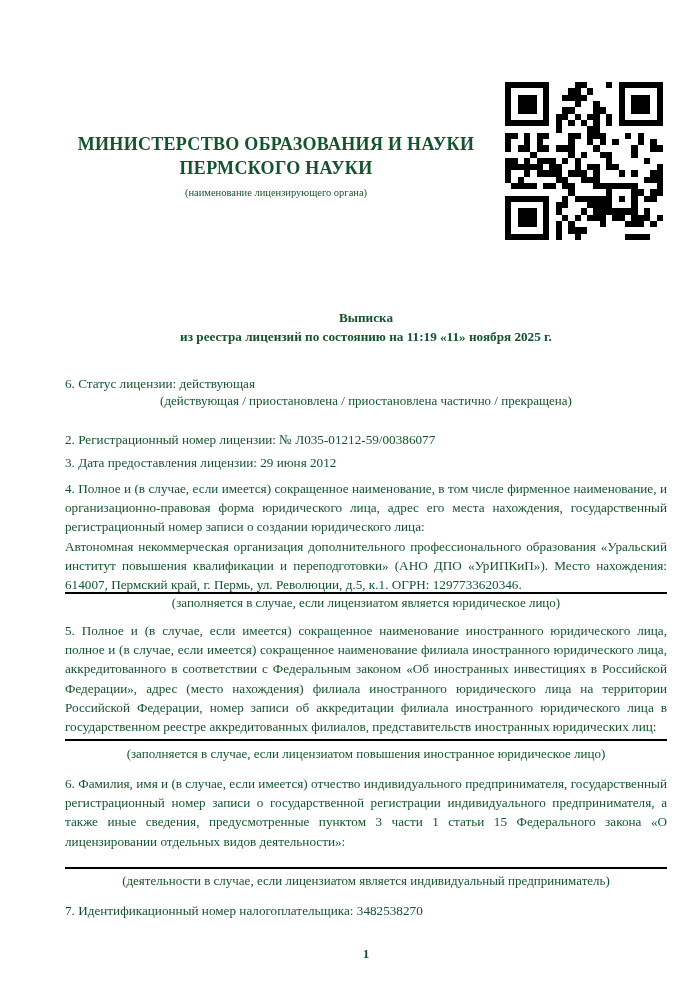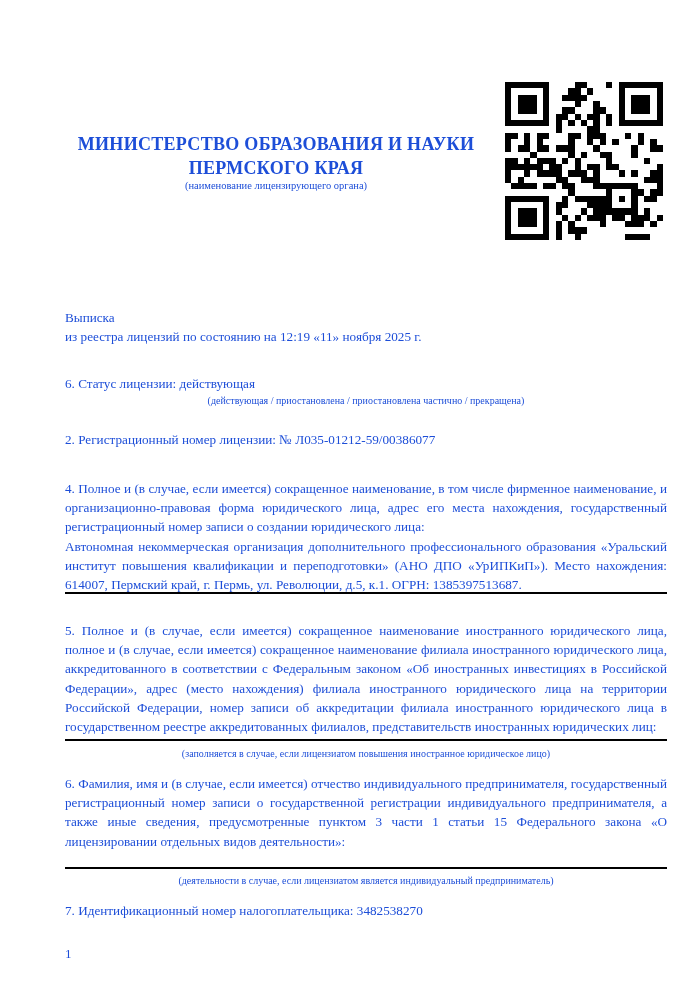--- a/index.html
+++ b/index.html
@@ -9,38 +9,38 @@
     height: 989px;
     margin: 0 auto;
     background: #ffffff;
     font-family: "Liberation Serif", "DejaVu Serif", serif;
     color: #000000;
     overflow: hidden;
   }
   .b { position: absolute; left: 65px; width: 602px; }
   .t13 { font-size: 13.2px; line-height: 19.2px; }
   .jt { text-align: justify; }
-  .cap { font-size: 10px; line-height: 12px; text-align: center; }
-  .center { text-align: left; }
+  .cap { font-size: 13px; line-height: 12px; text-align: center; }
+  .center { text-align: center; font-weight: bold; }
   .org { left: 65px; width: 422px; text-align: center; }
   .org-line { font-size: 18px; font-weight: bold; line-height: 24px; letter-spacing: 0.3px; }
-  .org-cap { font-size: 10.5px; line-height: 12px; }
+  .org-cap { font-size: 10.5px; line-height: 12px; margin-top: 7px; }
   .rule { height: 2px; background: #000000; }
   .qr-box { position: absolute; left: 505px; top: 82px; width: 158px; height: 158px; }
   .qr-box svg { display: block; width: 158px; height: 158px; }
   .pgnum { font-size: 13.2px; }
 </style>
 </head>
 <body>
 
-<div class="page" style="background: rgb(255, 255, 255); color: #1d4ed8;">
+<div class="page" style="background: rgb(255, 255, 255); color: #14532d;">
 
   <div class="b org" style="top:132px">
     <div class="org-line">МИНИСТЕРСТВО ОБРАЗОВАНИЯ И НАУКИ</div>
-    <div class="org-line">ПЕРМСКОГО КРАЯ</div>
+    <div class="org-line">ПЕРМСКОГО НАУКИ</div>
     <div class="org-cap">(наименование лицензирующего органа)</div>
   </div>
 
   <div class="qr-box" id="qr">
       <svg viewBox="0 0 25 25" shape-rendering="crispEdges" xmlns="http://www.w3.org/2000/svg">
         <g fill="#000">
           <rect x="0" y="0" width="1" height="1"></rect>
           <rect x="1" y="0" width="1" height="1"></rect>
           <rect x="2" y="0" width="1" height="1"></rect>
           <rect x="3" y="0" width="1" height="1"></rect>
@@ -333,34 +333,36 @@
           <rect x="19" y="24" width="1" height="1"></rect>
           <rect x="20" y="24" width="1" height="1"></rect>
           <rect x="21" y="24" width="1" height="1"></rect>
           <rect x="22" y="24" width="1" height="1"></rect>
         </g>
       </svg>
     </div>
 
   <div class="b t13 center" style="top:308px">
     <div>Выписка</div>
-    <div>из реестра лицензий по состоянию на 12:19 «11» ноября 2025 г.</div>
+    <div>из реестра лицензий по состоянию на 11:19 «11» ноября 2025 г.</div>
   </div>
 
   <div class="b t13" style="top:374px">6. Статус лицензии: действующая</div>
   <div class="b cap" style="top:395px">(действующая / приостановлена / приостановлена частично / прекращена)</div>
 
   <div class="b t13" style="top:430px">2. Регистрационный номер лицензии: № Л035-01212-59/00386077</div>
 
+  <div class="b t13" style="top:453px">3. Дата предоставления лицензии: 29 июня 2012</div>
 
   <div class="b t13 jt" style="top:479px">
     <div>4. Полное и (в случае, если имеется) сокращенное наименование, в том числе фирменное наименование, и организационно-правовая форма юридического лица, адрес его места нахождения, государственный регистрационный номер записи о создании юридического лица:</div>
-    <div>Автономная некоммерческая организация дополнительного профессионального образования «Уральский институт повышения квалификации и переподготовки» (АНО ДПО «УрИПКиП»). Место нахождения: 614007, Пермский край, г. Пермь, ул. Революции, д.5, к.1. ОГРН: 1385397513687.</div>
+    <div>Автономная некоммерческая организация дополнительного профессионального образования «Уральский институт повышения квалификации и переподготовки» (АНО ДПО «УрИПКиП»). Место нахождения: 614007, Пермский край, г. Пермь, ул. Революции, д.5, к.1. ОГРН: 1297733620346.</div>
   </div>
   <div class="b rule" style="top:592px"></div>
+  <div class="b cap" style="top:597px">(заполняется в случае, если лицензиатом является юридическое лицо)</div>
 
   <div class="b t13 jt" style="top:621px">5. Полное и (в случае, если имеется) сокращенное наименование иностранного юридического лица, полное и (в случае, если имеется) сокращенное наименование филиала иностранного юридического лица, аккредитованного в соответствии с Федеральным законом «Об иностранных инвестициях в Российской Федерации», адрес (место нахождения) филиала иностранного юридического лица на территории Российской Федерации, номер записи об аккредитации филиала иностранного юридического лица в государственном реестре аккредитованных филиалов, представительств иностранных юридических лиц:</div>
   <div class="b rule" style="top:739px"></div>
   <div class="b cap" style="top:748px">(заполняется в случае, если лицензиатом повышения иностранное юридическое лицо)</div>
 
   <div class="b t13 jt" style="top:774px">6. Фамилия, имя и (в случае, если имеется) отчество индивидуального предпринимателя, государственный регистрационный номер записи о государственной регистрации индивидуального предпринимателя, а также иные сведения, предусмотренные пунктом 3 части 1 статьи 15 Федерального закона «О лицензировании отдельных видов деятельности»:</div>
   <div class="b rule" style="top:867px"></div>
   <div class="b cap" style="top:875px">(деятельности в случае, если лицензиатом является индивидуальный предприниматель)</div>
 
   <div class="b t13" style="top:901px">7. Идентификационный номер налогоплательщика: 3482538270</div>

